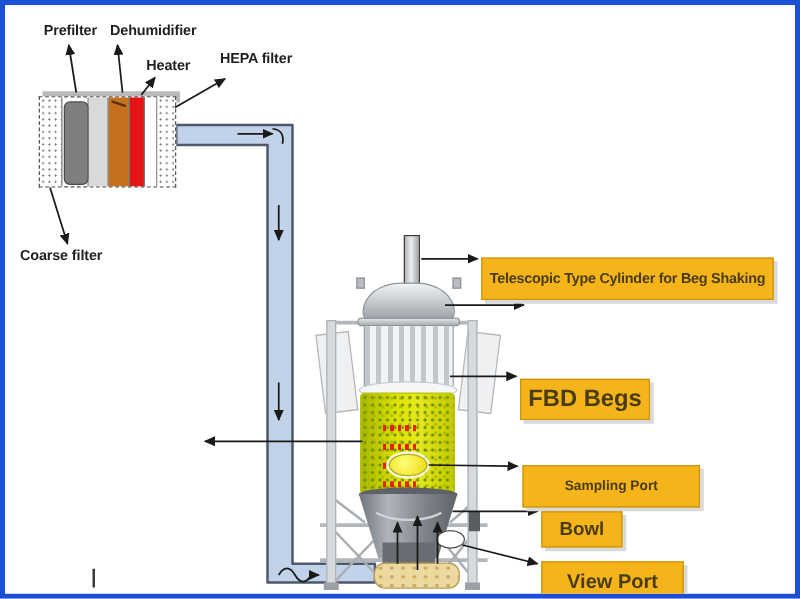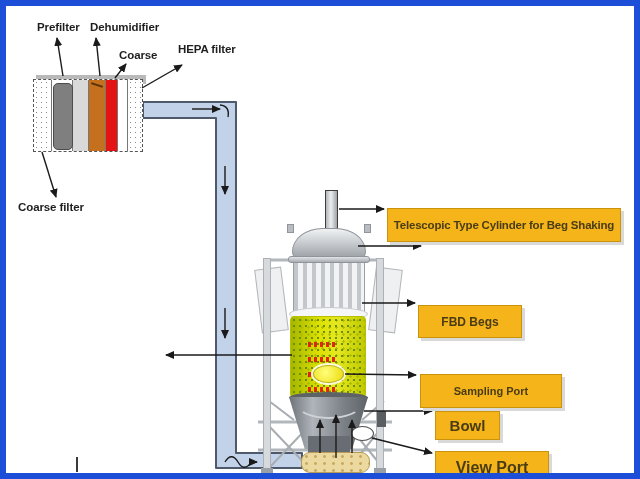--- a/index.html
+++ b/index.html
@@ -1,18 +1,18 @@
 <!DOCTYPE html>
 <html><head>
 <meta charset="utf-8">
 <style>
   html,body{margin:0;padding:0;background:#ffffff;}
   .canvas{
     position:relative;width:640px;height:479px;overflow:hidden;
-    background:#ffffff;border:6px solid #1d4ed8;box-sizing:border-box;
+    background:#ffffff;border:4px solid #1d4ed8;box-sizing:border-box;
     font-family:"Liberation Sans",sans-serif;
   }
   .abs{position:absolute;box-sizing:border-box;}
   .layer{position:absolute;left:0;top:0;width:640px;height:479px;}
   .layer.bg{z-index:1;}
   .layer.fg{z-index:6;}
 
   
   .ahu-label{
     position:absolute;z-index:7;font-weight:bold;font-size:11.5px;color:#1e1e1e;
@@ -169,24 +169,24 @@
       <path d="M219 456 c4 -7 9 -7 13 0 c4 7 9 7 13 0 l6 0" marker-end="url(#ah)"></path>
 
       <line x1="314" y1="447" x2="314" y2="414" marker-end="url(#ah)"></line>
       <line x1="330" y1="452" x2="330" y2="409" marker-end="url(#ah)"></line>
       <line x1="346" y1="447" x2="346" y2="414" marker-end="url(#ah)"></line>
     </g>
   </svg>
 
   <div class="ahu-label" style="left:31px;top:15px">Prefilter</div>
   <div class="ahu-label" style="left:84px;top:15px">Dehumidifier</div>
-  <div class="ahu-label" style="left:113px;top:43px">Coarse</div>
+  <div class="ahu-label" style="left:113px;top:43px">Heater</div>
   <div class="ahu-label" style="left:172px;top:37px">HEPA filter</div>
   <div class="ahu-label" style="left:12px;top:195px">Coarse filter</div>
 
   <div class="callout" style="left:381px;top:189px;width:232px;height:32px;font-size:11.5px;letter-spacing:-0.2px">Telescopic Type Cylinder for Beg Shaking</div>
-  <div class="callout" style="left:412px;top:286px;width:102px;height:31px;font-size:12px">FBD Begs</div>
+  <div class="callout" style="left:412px;top:286px;width:102px;height:31px;font-size:19px">FBD Begs</div>
   <div class="callout" style="left:414px;top:355px;width:140px;height:32px;font-size:11px">Sampling Port</div>
   <div class="callout" style="left:429px;top:432px;width:112px;height:31px;font-size:16px">View Port</div>
   <div class="callout" style="left:429px;top:392px;width:63px;height:27px;font-size:15px">Bowl</div>
 
   <div class="abs tick"></div>
 </div>
 
 </body></html>

